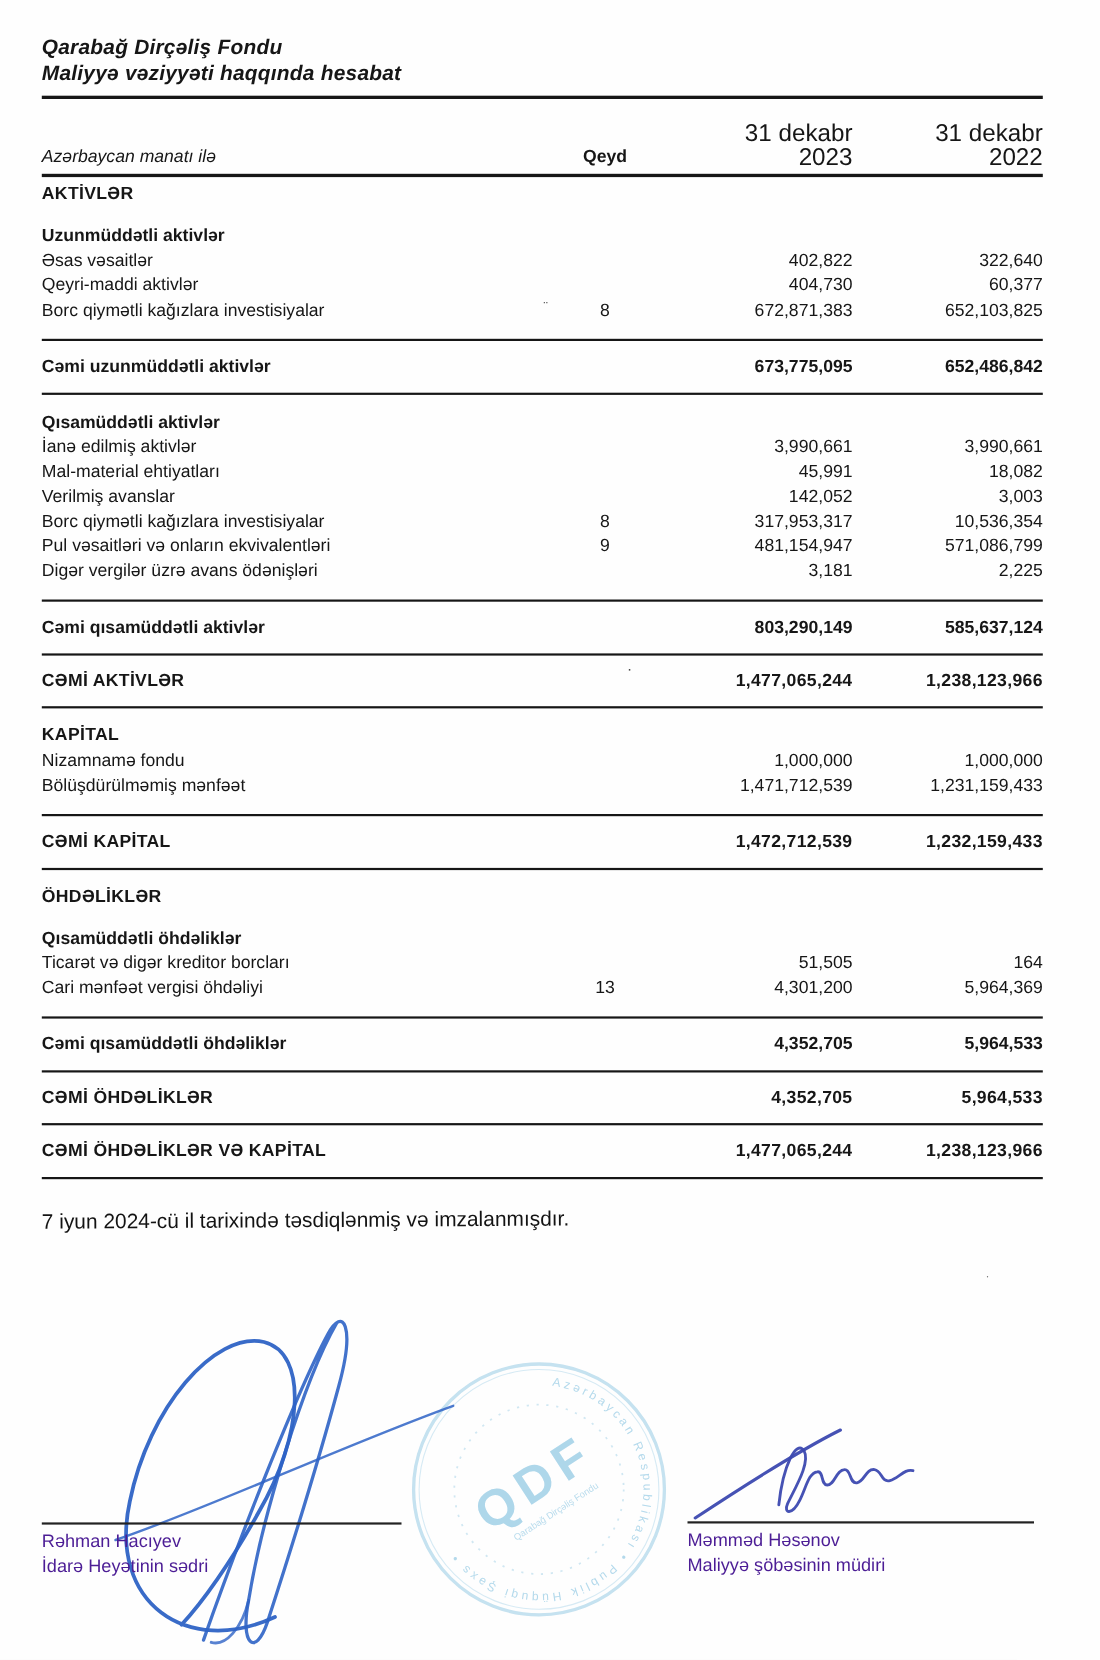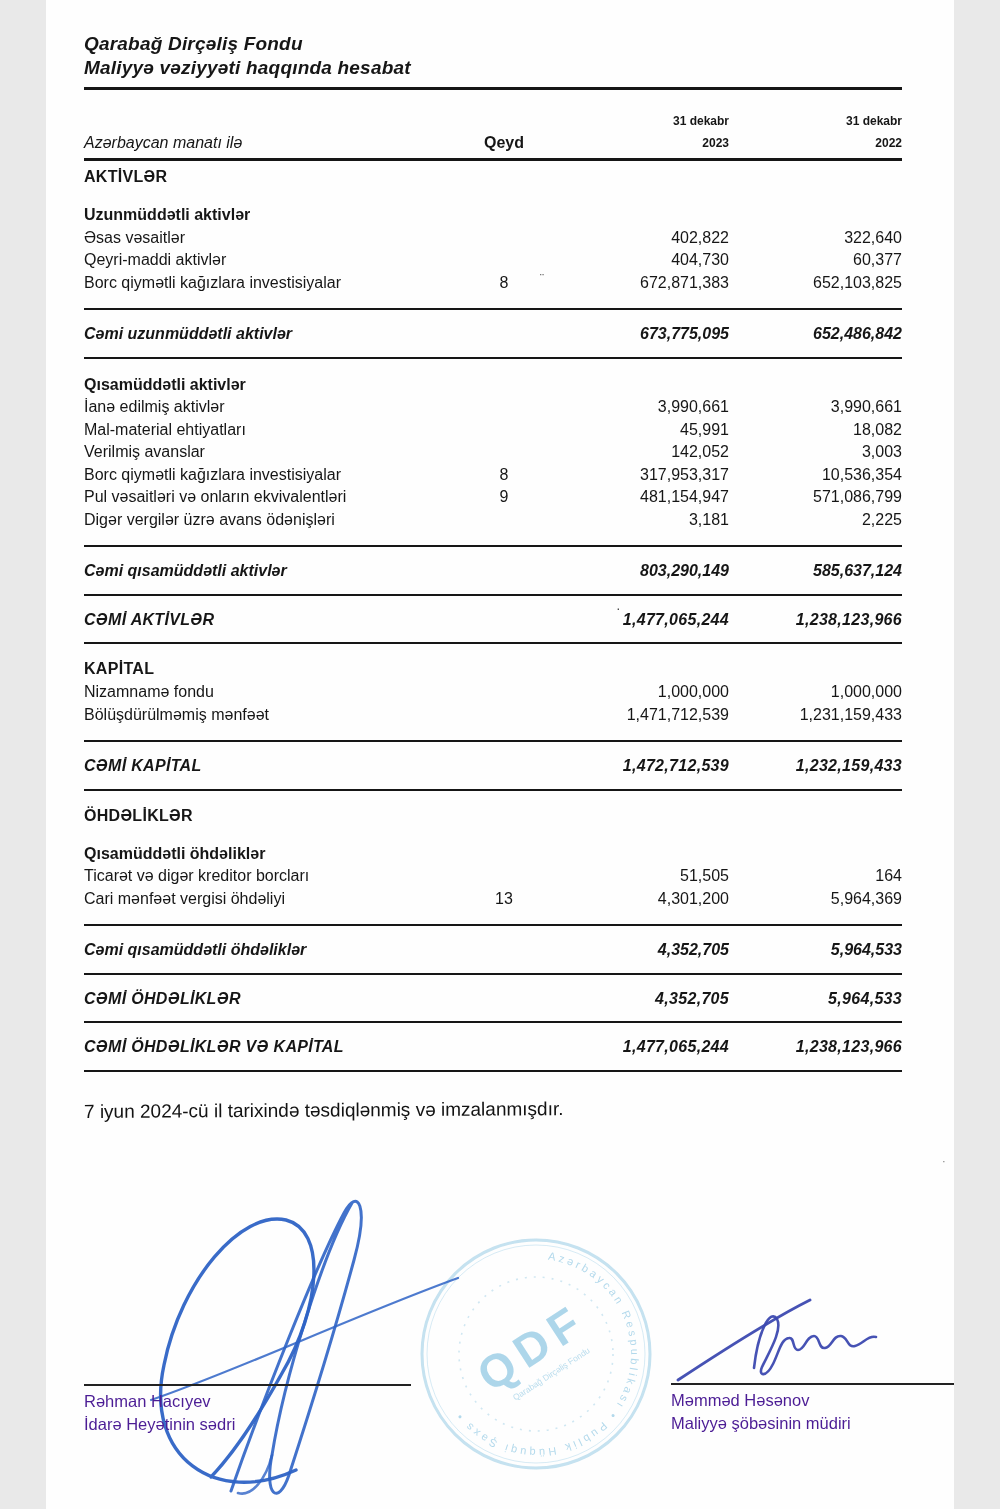--- a/index.html
+++ b/index.html
@@ -5,45 +5,45 @@
   :root{
     --ink:#161616;
     --sig-blue:#2e63c5;
     --sig-violet:#3c49b0;
     --stamp-blue:#8cc6e2;
   }
   *{margin:0;padding:0;box-sizing:border-box;}
   html,body{background:#e9e9e9;}
   body{font-family:"Liberation Sans","DejaVu Sans",sans-serif;}
   .page{
-    position:relative;width:908px;height:1509px;margin:0 auto;
+    position:relative;width:1000px;height:1509px;margin:0 auto;
     background:#fefefe;color:var(--ink);overflow:hidden;
   }
   .content{padding:32px 52px 0 38px;}
   
   .org-name,.doc-title{
     font-size:19px;font-weight:bold;font-style:italic;line-height:24px;letter-spacing:.2px;
   }
   .head-rule{height:3px;background:var(--ink);margin-top:7px;}
   
   .col-header{display:flex;align-items:flex-end;margin-top:20px;}
   .col-header .t-label{font-style:italic;font-size:16px;line-height:22px;}
   .col-header .t-qeyd{font-weight:bold;font-size:16px;line-height:22px;}
-  .colhead-2line{font-weight:bold;font-size:12px;line-height:22px;}
+  .colhead-2line{font-weight:normal;font-size:22px;line-height:22px;}
   .col-rule{height:3px;background:var(--ink);margin-top:4px;}
   
   .t-row{display:flex;align-items:baseline;font-size:16px;line-height:22.5px;}
   .t-label{flex:1;padding-right:6px;}
   .t-qeyd{width:140px;text-align:center;}
   .t-v1{width:155px;text-align:right;}
   .t-v2{width:173px;text-align:right;}
   .r-section{font-weight:bold;margin-top:4px;line-height:24px;letter-spacing:.3px;}
   .r-subheader{font-weight:bold;margin-top:15px;}
   .r-item{font-weight:normal;}
-  .r-total,.r-grand{font-weight:bold;font-style:italic;}
+  .r-total,.r-grand{font-weight:bold;}
   .t-rule{height:2px;background:var(--ink);margin:14px 0 13px 0;}
   .r-total + .t-rule,.r-grand + .t-rule{margin-top:11px;}
   .t-rule + .r-total,.t-rule + .r-grand{margin-top:3px;}
   .r-grand{letter-spacing:.3px;}
   
   .approval{
     margin-top:28px;font-size:19px;line-height:24px;color:#131313;
     transform:rotate(-0.35deg);transform-origin:left center;
   }
   

